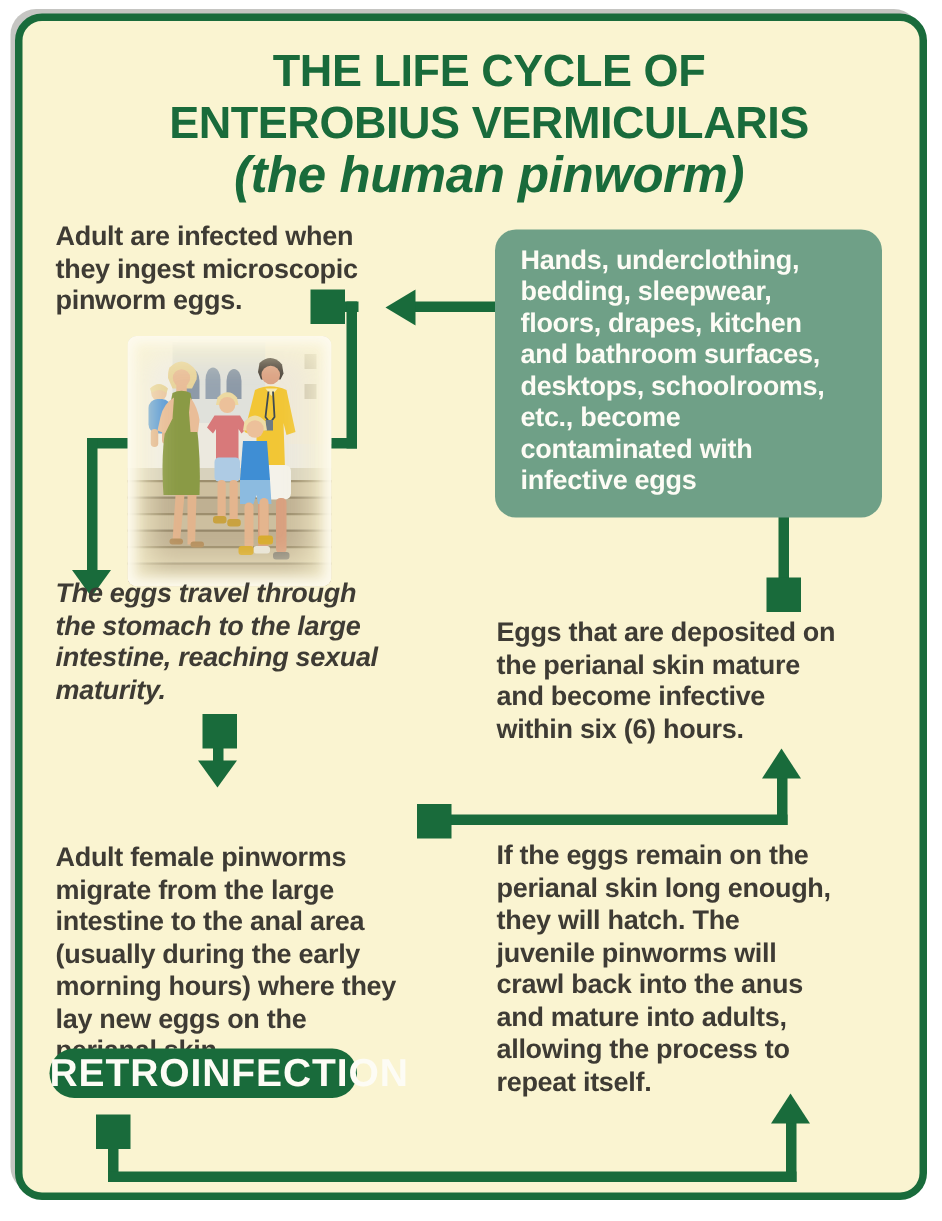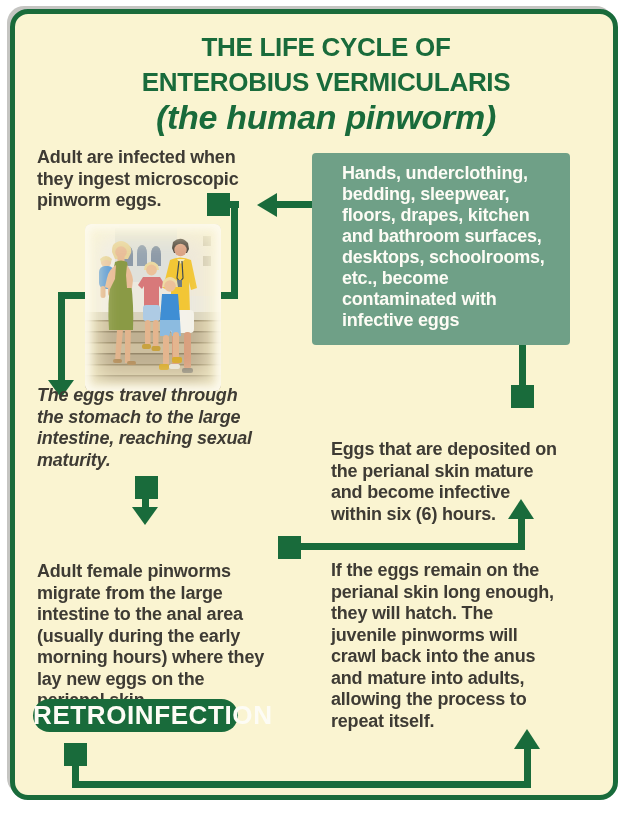--- a/index.html
+++ b/index.html
@@ -11,26 +11,26 @@
     --page-bg:#FFFFFF;
   }
   html,body{margin:0;padding:0;}
   body{font-family:"Liberation Sans", sans-serif;background:var(--page-bg);}
   .page{position:relative;width:628px;height:814px;background:var(--page-bg);overflow:hidden;}
   .board{position:absolute;left:10px;top:9px;width:608px;height:791px;box-sizing:border-box;
          border:5px solid var(--dark-green);border-radius:18px;background:var(--cream);
          box-shadow:-4px -4px 0 -1px rgba(150,150,143,.55);}
   .title{position:absolute;left:40px;top:30px;width:572px;text-align:center;color:var(--dark-green);
          font-weight:bold;z-index:3;}
-  .title .tl{font-size:26px;line-height:35px;letter-spacing:-0.3px;}
+  .title .tl{font-size:30px;line-height:35px;letter-spacing:-0.3px;}
   .title .tl3{font-size:34px;line-height:34px;font-style:italic;letter-spacing:-0.3px;}
   .txt{position:absolute;font-weight:bold;font-size:18px;line-height:21.5px;color:var(--ink);
        white-space:pre-line;letter-spacing:-0.2px;z-index:3;}
-  .greenbox{position:absolute;left:312px;top:153px;width:258px;height:192px;box-sizing:border-box;
-       background:var(--sage);border-radius:4px;padding:10px 12px 0 30px;color:var(--text-on-green);
+  .greenbox{position:absolute;left:330px;top:153px;width:258px;height:192px;box-sizing:border-box;
+       background:var(--sage);border-radius:14px;padding:10px 12px 0 17px;color:var(--text-on-green);
        font-weight:bold;font-size:18px;line-height:21px;white-space:pre-line;letter-spacing:-0.2px;z-index:3;}
   .badge{position:absolute;left:33px;top:699px;width:205px;height:33px;background:var(--dark-green);
        border-radius:17px;color:var(--text-on-green);font-weight:bold;font-size:26px;line-height:33px;
        text-align:center;letter-spacing:0.6px;z-index:3;}
   .ln{position:absolute;background:var(--dark-green);z-index:1;}
   .sq{position:absolute;width:23px;height:23px;background:var(--dark-green);z-index:2;}
   .arr{position:absolute;width:0;height:0;z-index:2;}
   .arr-left{border-top:12px solid transparent;border-bottom:12px solid transparent;border-right:20px solid var(--dark-green);}
   .arr-down{border-left:13px solid transparent;border-right:13px solid transparent;border-top:18px solid var(--dark-green);}
   .arr-up{border-left:13px solid transparent;border-right:13px solid transparent;border-bottom:20px solid var(--dark-green);}
@@ -67,21 +67,21 @@
 the stomach to the large
 intestine, reaching sexual
 maturity.</div>
   <div class="txt" style="left:37px;top:536px;margin-top:25px;">Adult female pinworms
 migrate from the large
 intestine to the anal area
 (usually during the early
 morning hours) where they
 lay new eggs on the
 perianal skin.</div>
-  <div class="txt" style="left:331px;top:411px;margin-top:28px;">Eggs that are deposited on
+  <div class="txt" style="left:331px;top:411px;">Eggs that are deposited on
 the perianal skin mature
 and become infective
 within six (6) hours.</div>
   <div class="txt" style="left:331px;top:560px;">If the eggs remain on the
 perianal skin long enough,
 they will hatch. The
 juvenile pinworms will
 crawl back into the anus
 and mature into adults,
 allowing the process to

